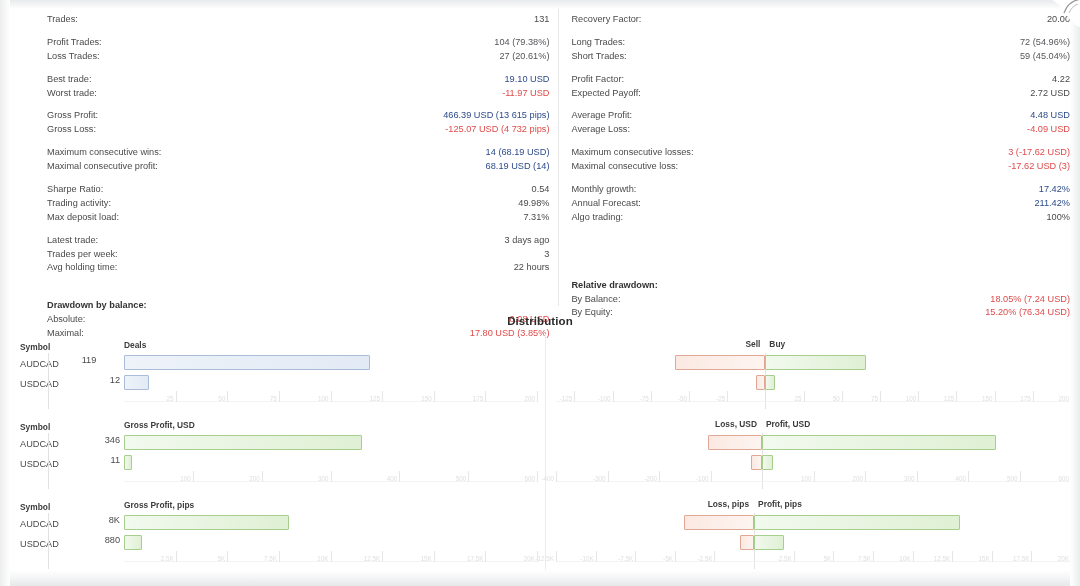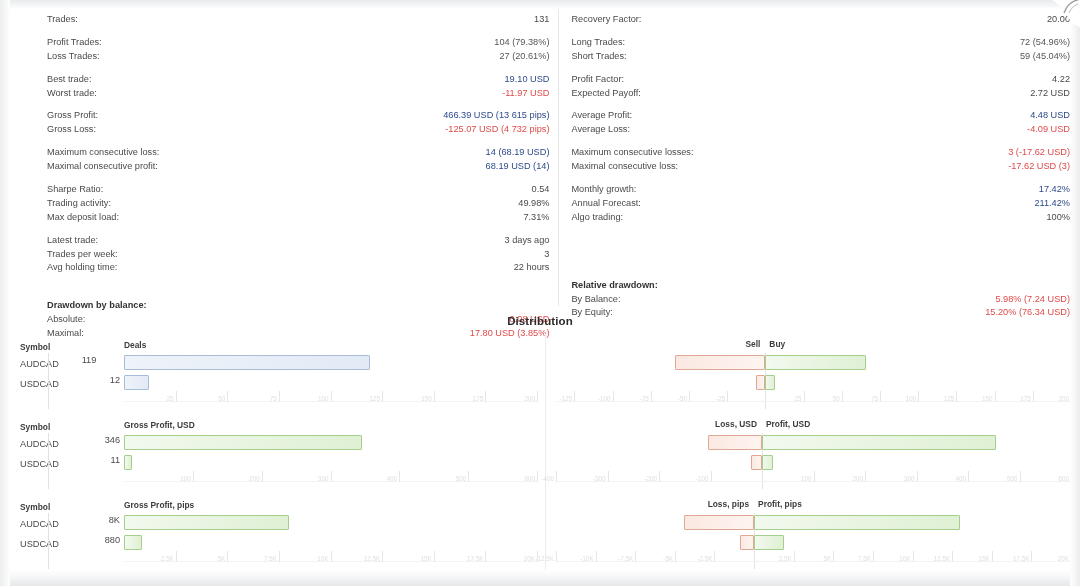--- a/index.html
+++ b/index.html
@@ -199,21 +199,21 @@
         <div class="srow">
           <span class="lbl">Gross Profit:</span>
           <span class="val v-pos">466.39 USD (13 615 pips)</span>
         </div>
         <div class="srow">
           <span class="lbl">Gross Loss:</span>
           <span class="val v-neg">-125.07 USD (4 732 pips)</span>
         </div>
         <div class="gap"></div>
         <div class="srow">
-          <span class="lbl">Maximum consecutive loss:</span>
+          <span class="lbl">Maximum consecutive wins:</span>
           <span class="val v-pos">14 (68.19 USD)</span>
         </div>
         <div class="srow">
           <span class="lbl">Maximal consecutive profit:</span>
           <span class="val v-pos">68.19 USD (14)</span>
         </div>
         <div class="gap"></div>
         <div class="srow">
           <span class="lbl">Sharpe Ratio:</span>
           <span class="val v-plain">0.54</span>
@@ -305,21 +305,21 @@
         <div class="srow">
           <span class="lbl">Algo trading:</span>
           <span class="val v-plain">100%</span>
         </div>
         <div class="gap-xl"></div>
         <div class="srow head">
           <span class="lbl">Relative drawdown:</span>
         </div>
         <div class="srow">
           <span class="lbl">By Balance:</span>
-          <span class="val v-neg">5.98% (7.24 USD)</span>
+          <span class="val v-neg">18.05% (7.24 USD)</span>
         </div>
         <div class="srow">
           <span class="lbl">By Equity:</span>
           <span class="val v-neg">15.20% (76.34 USD)</span>
         </div>
       </div>
   </div>
 
   <div class="dist-title">Distribution</div>
 

